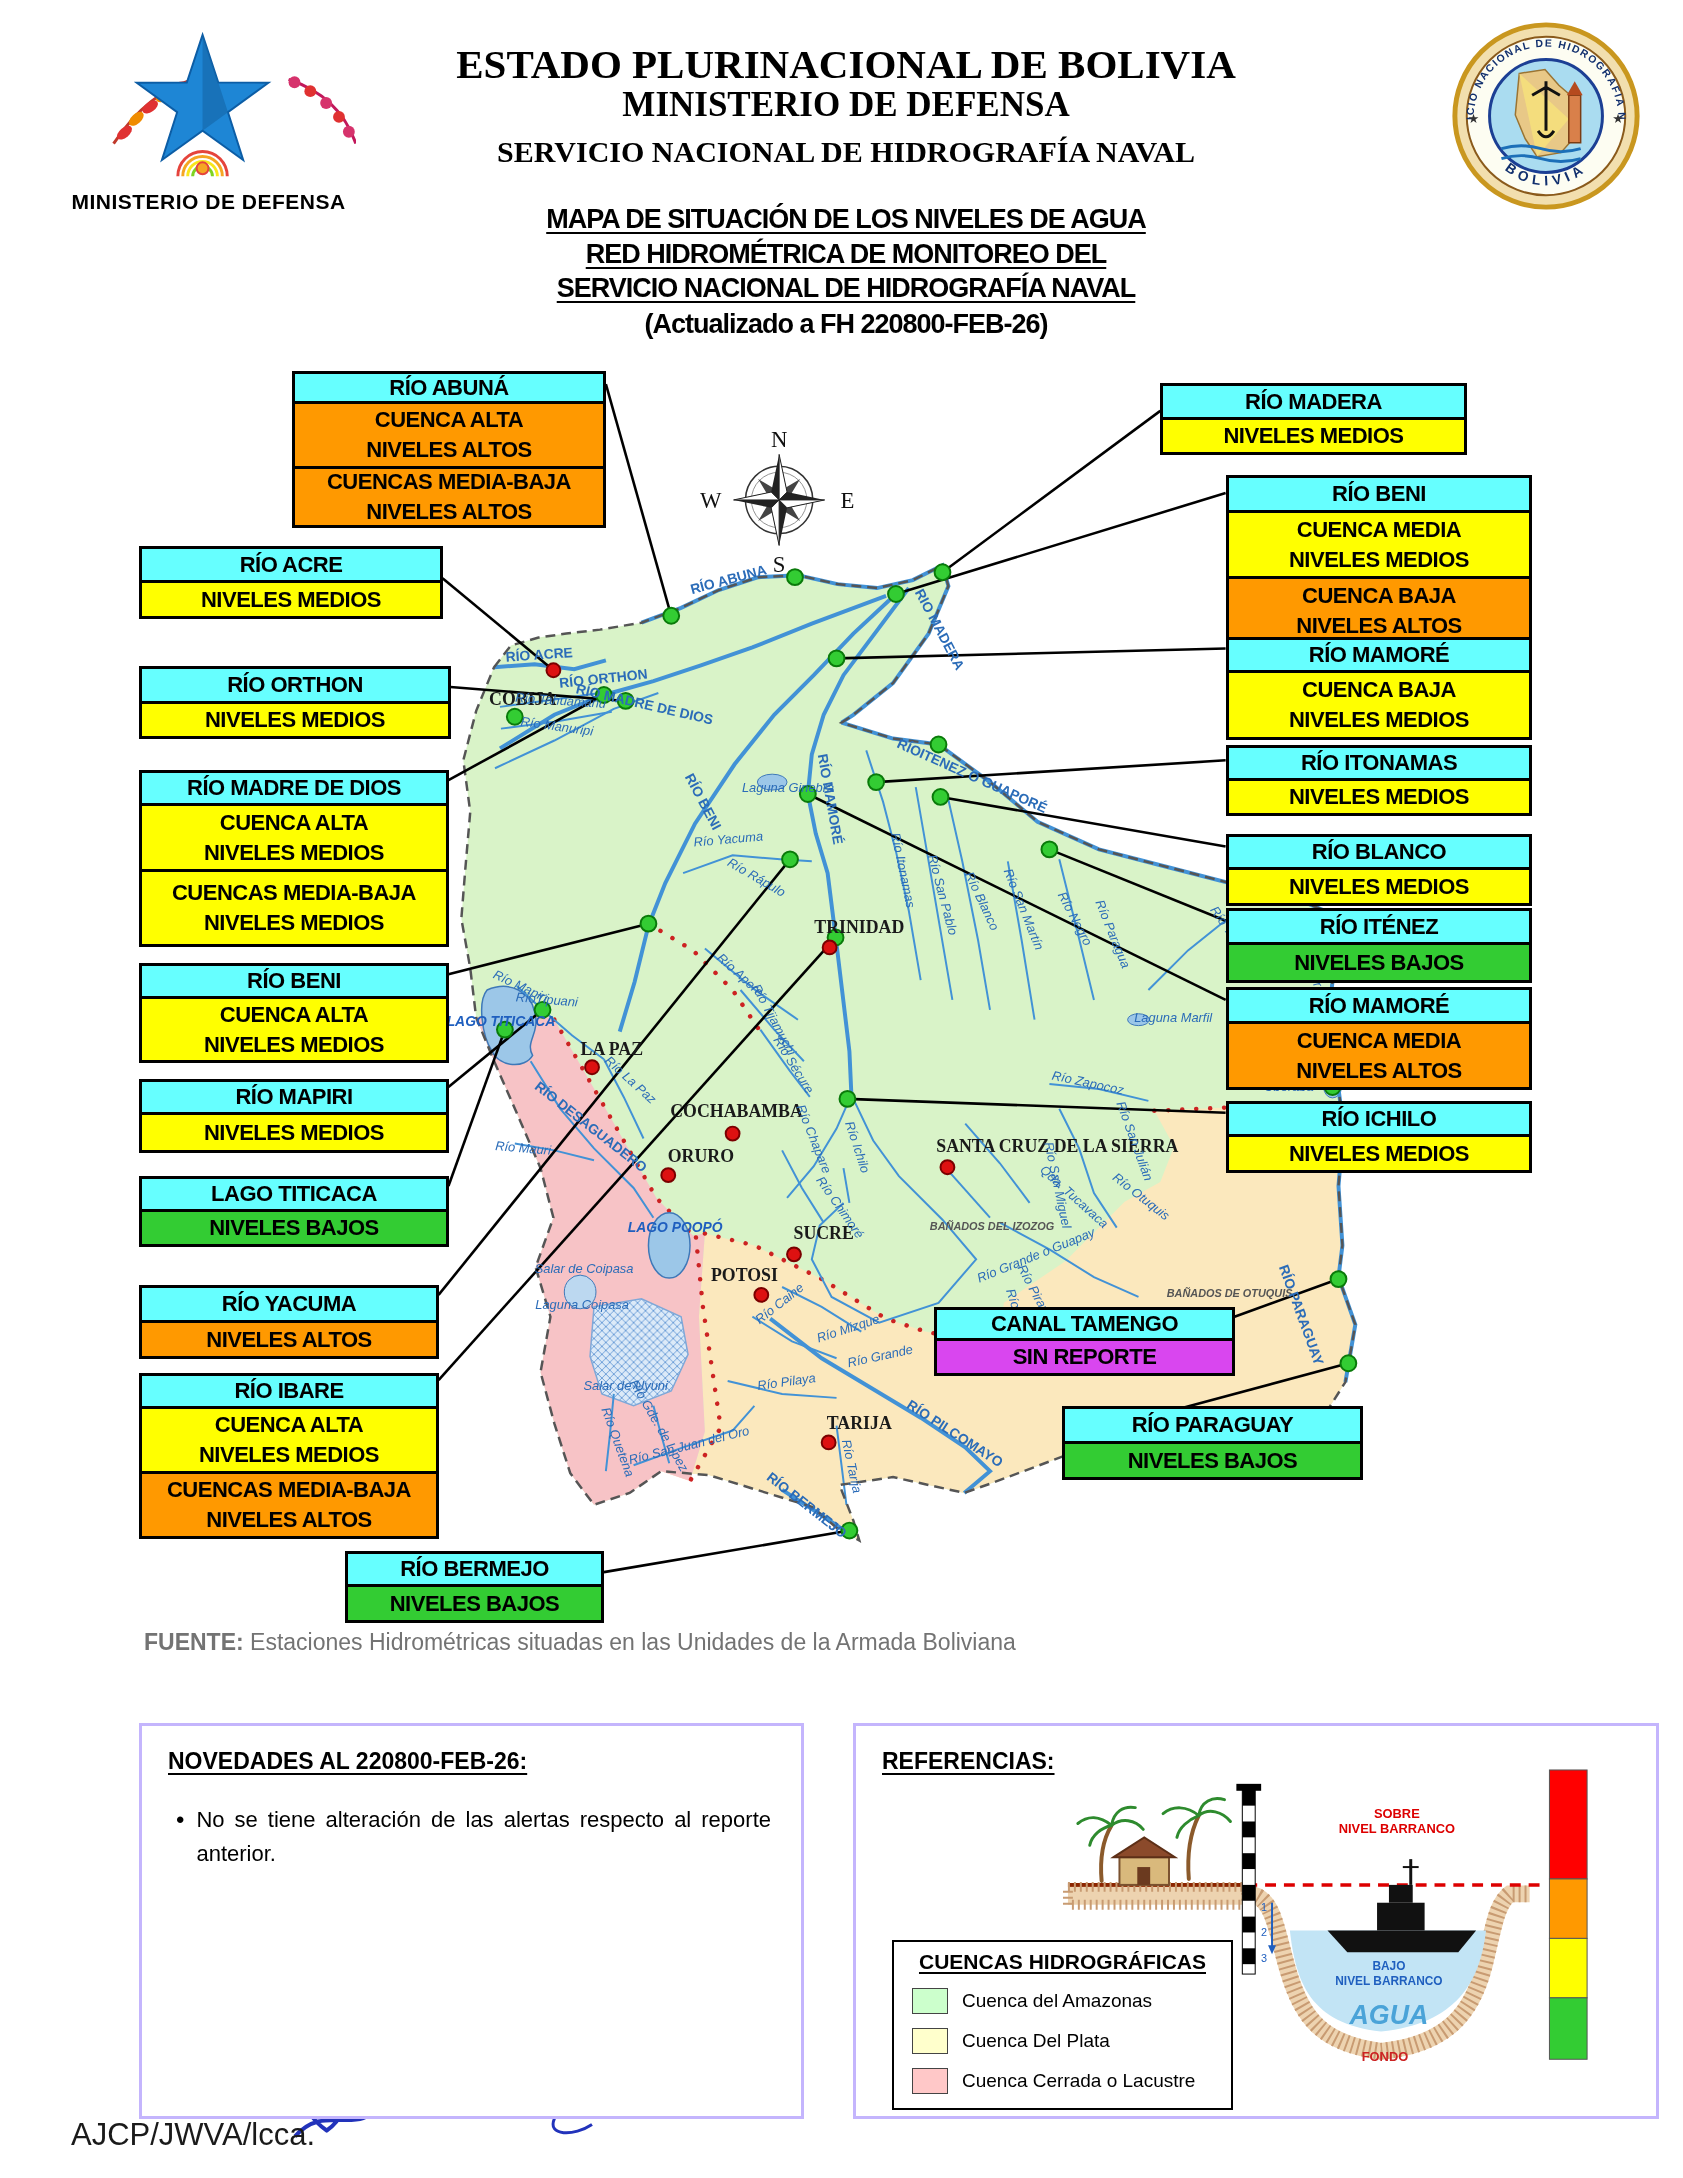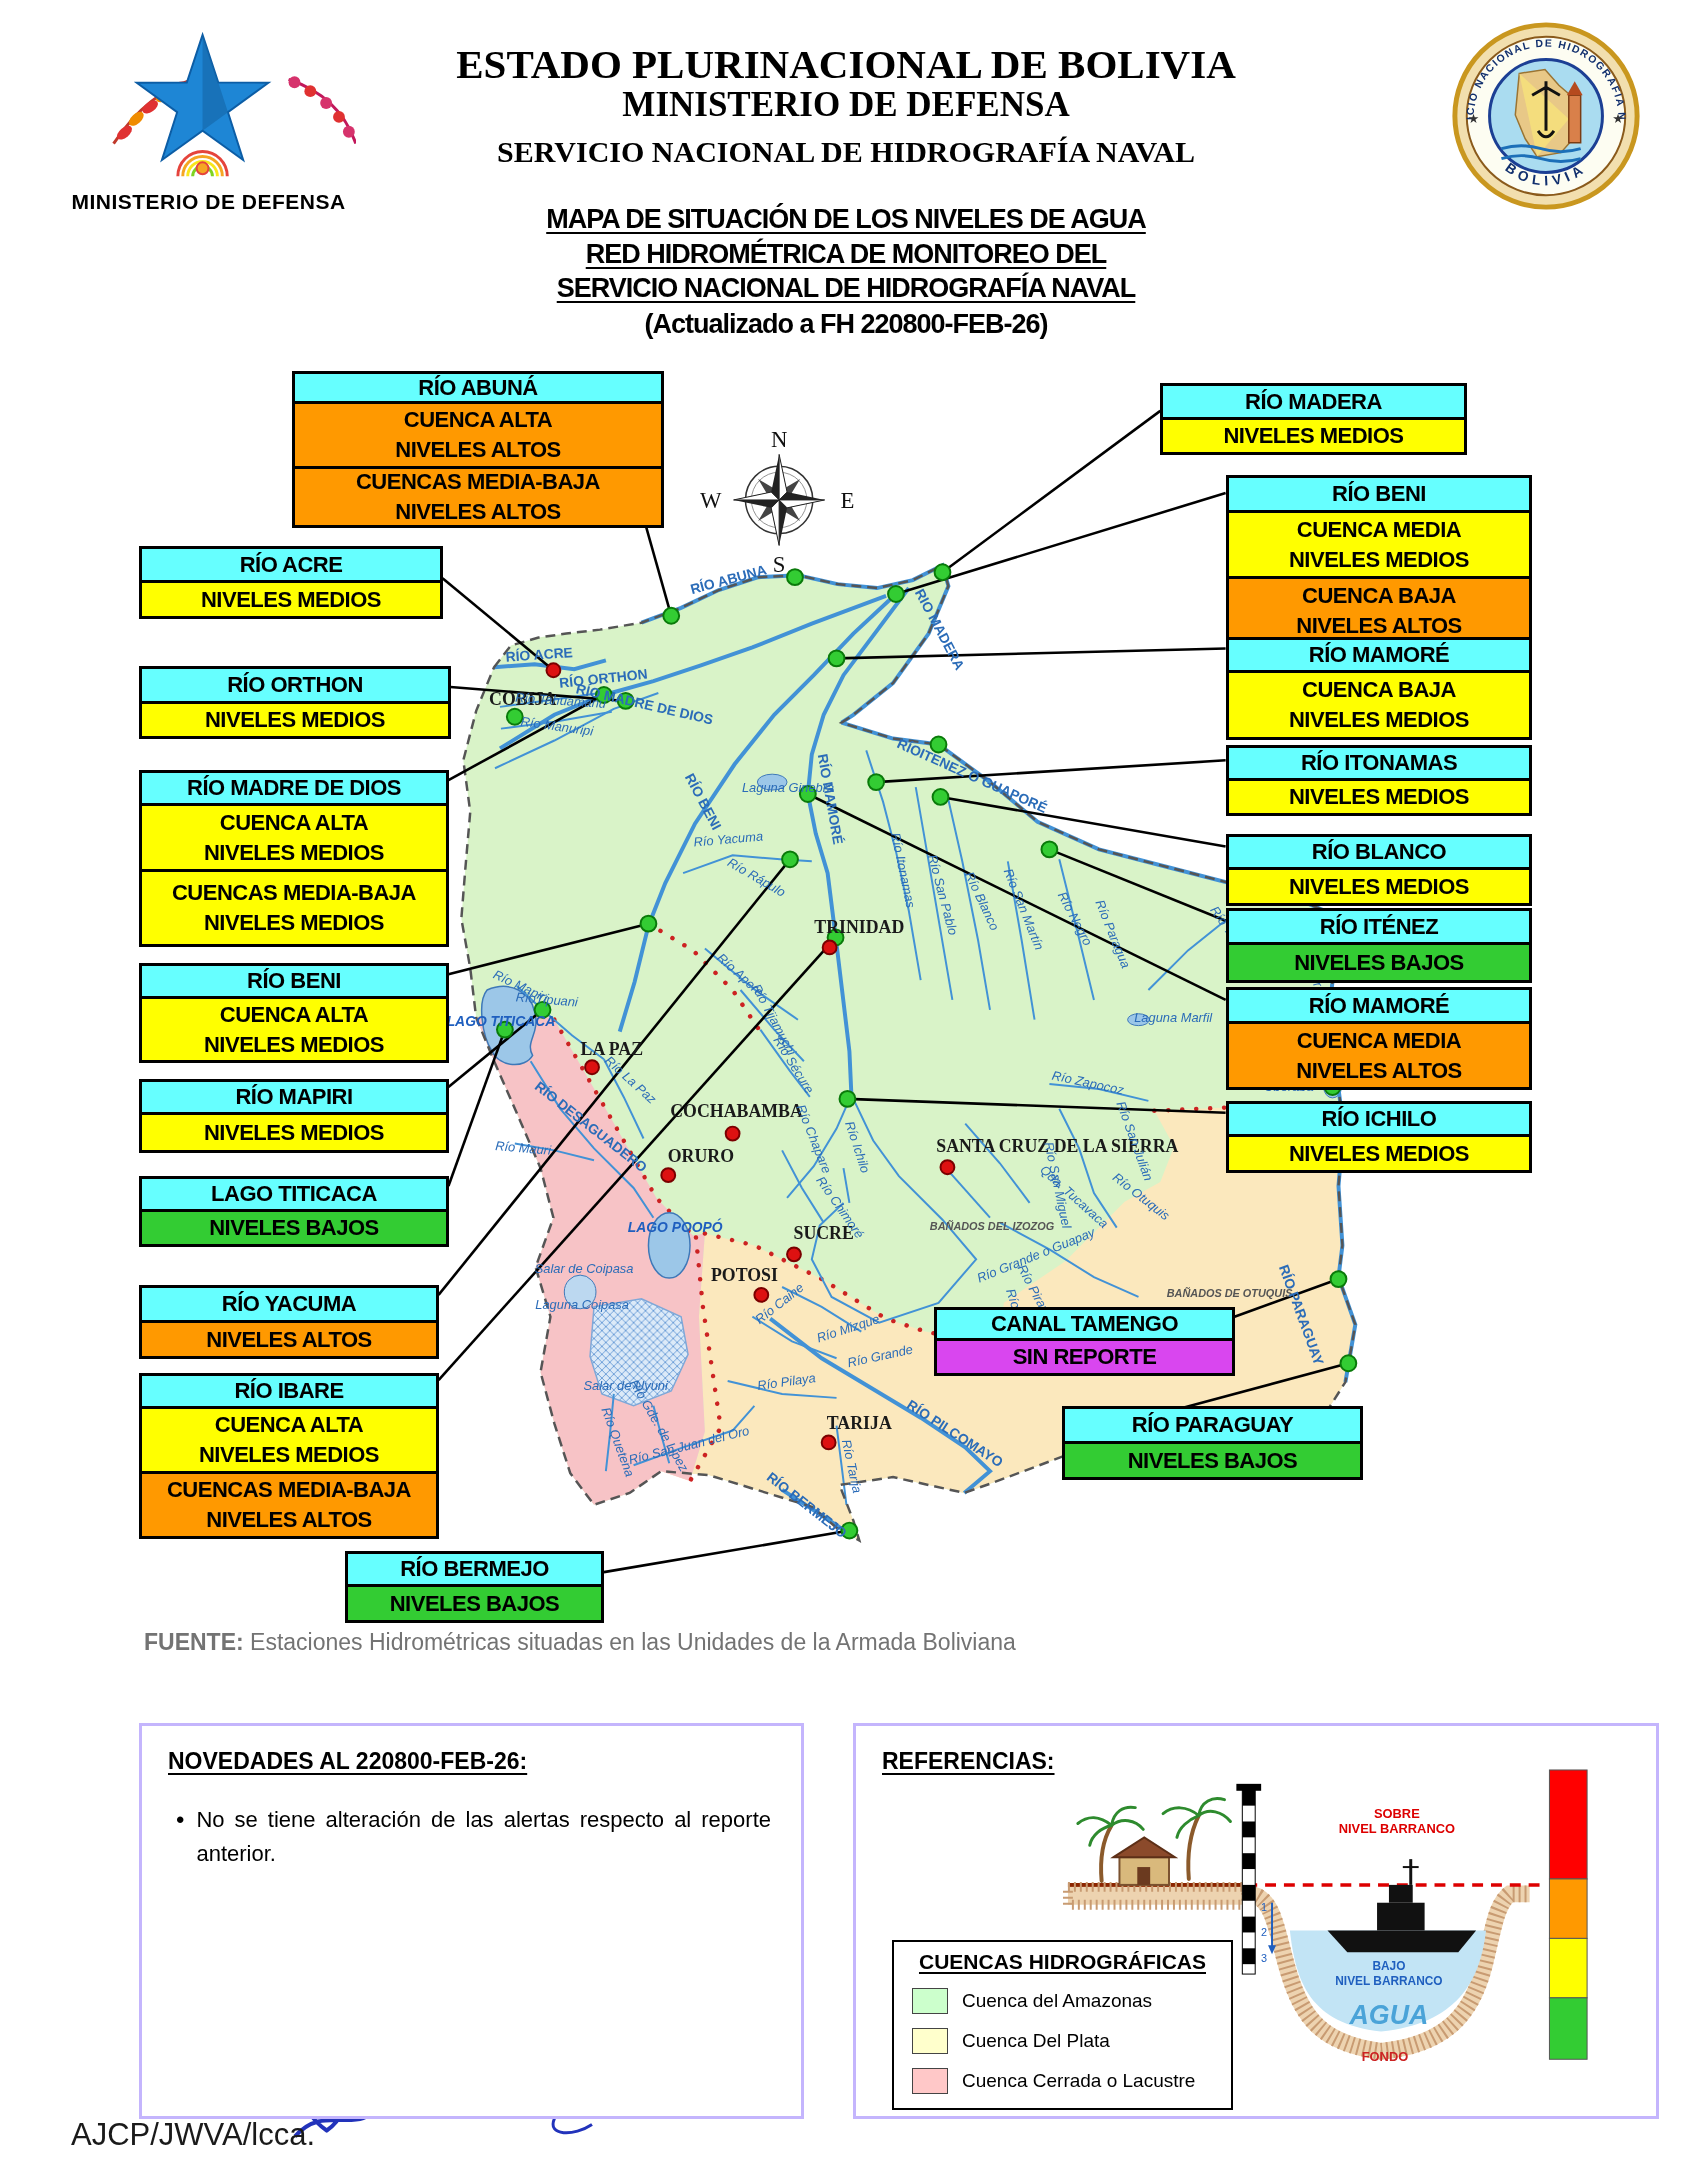--- a/index.html
+++ b/index.html
@@ -361,21 +361,21 @@
       </g>
 
     <g stroke="#2233bb" fill="none">
       <path stroke-width="3" d="M148,2120 C160,2080 185,2062 180,2090 C176,2112 158,2128 150,2120 M155,2092 L192,2078"></path>
       <path stroke-width="4" d="M310,2042 C290,2082 300,2132 330,2152 C360,2132 355,2082 335,2057 C320,2040 300,2062 318,2087 C330,2104 350,2097 345,2077 M298,2158 C330,2122 362,2162 388,2122"></path>
       <path stroke-width="3" d="M520,2130 C545,2105 570,2115 560,2140 C552,2158 580,2158 598,2146"></path>
     </g>
   </svg>
 
   <div id="callouts">
-      <div class="callout" style="left: 292px; top: 371px; width: 372px;">
+      <div class="callout" style="left: 292px; top: 371px; width: 314px;">
         <div class="callout-row" style="background: rgb(102, 255, 255); height: 27px;">
           <div>RÍO ABUNÁ</div>
         </div>
         <div class="callout-row" style="background: rgb(255, 153, 0); height: 62px;">
           <div>CUENCA ALTA</div>
           <div>NIVELES ALTOS</div>
         </div>
         <div class="callout-row" style="background: rgb(255, 153, 0); height: 56px;">
           <div>CUENCAS MEDIA-BAJA</div>
           <div>NIVELES ALTOS</div>

